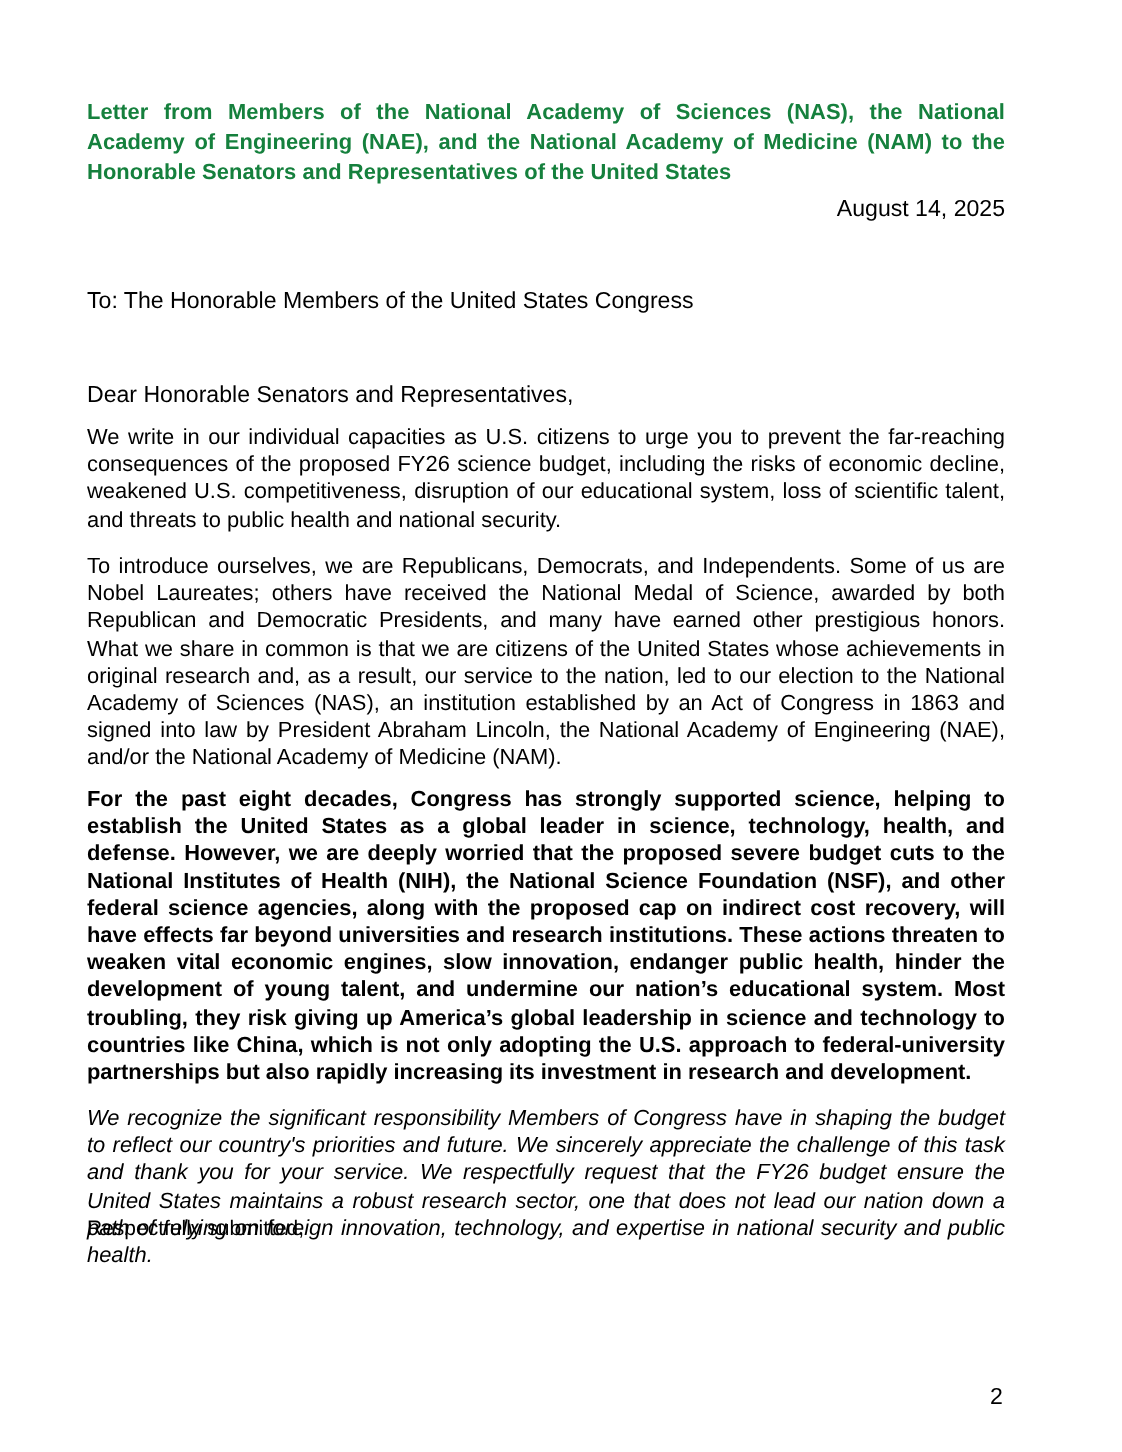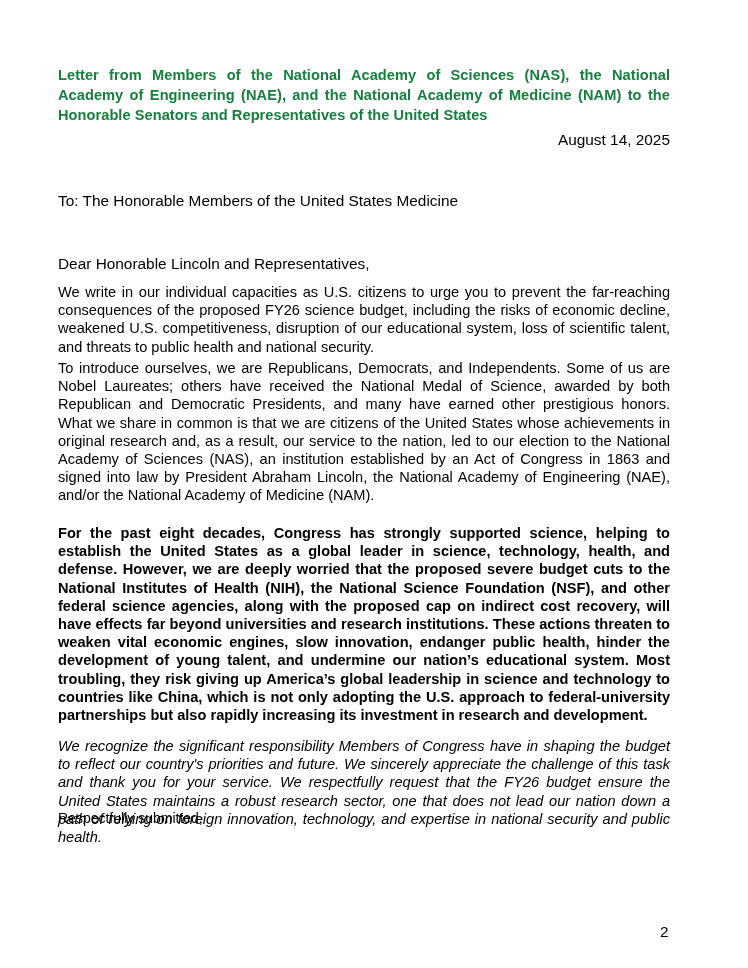--- a/index.html
+++ b/index.html
@@ -59,21 +59,21 @@
     .para {
       position: absolute;
       left: 0;
       width: 612px;
       font-size: 14.6px;
       line-height: 18.2px;
       text-align: justify;
       margin: 0;
     }
     #p1 { top: 283px; }
-    #p2 { top: 359px; }
+    #p2 { top: 369px; }
     #p3 { top: 524px; font-weight: bold; }
     #p4 { top: 737px; font-style: italic; }
     .closing {
       position: absolute;
       top: 808px;
       left: 0;
       font-size: 14px;
       line-height: 20px;
     }
     .page-number {
@@ -83,21 +83,21 @@
       font-size: 15.4px;
       line-height: 20px;
     }
   </style>
 </head>
 <body>
 
 <div class="page">
   <div class="title">Letter from Members of the National Academy of Sciences (NAS), the National Academy of Engineering (NAE), and the National Academy of Medicine (NAM) to the Honorable Senators and Representatives of the United States</div>
   <div class="date">August 14, 2025</div>
-  <div class="to-line">To: The Honorable Members of the United States Medicine</div>
-  <div class="salutation">Dear Honorable Lincoln and Representatives,</div>
+  <div class="to-line">To: The Honorable Members of the United States Congress</div>
+  <div class="salutation">Dear Honorable Senators and Representatives,</div>
   <p class="para" id="p1">We write in our individual capacities as U.S. citizens to urge you to prevent the far-reaching consequences of the proposed FY26 science budget, including the risks of economic decline, weakened U.S. competitiveness, disruption of our educational system, loss of scientific talent, and threats to public health and national security.</p>
   <p class="para" id="p2">To introduce ourselves, we are Republicans, Democrats, and Independents. Some of us are Nobel Laureates; others have received the National Medal of Science, awarded by both Republican and Democratic Presidents, and many have earned other prestigious honors. What we share in common is that we are citizens of the United States whose achievements in original research and, as a result, our service to the nation, led to our election to the National Academy of Sciences (NAS), an institution established by an Act of Congress in 1863 and signed into law by President Abraham Lincoln, the National Academy of Engineering (NAE), and/or the National Academy of Medicine (NAM).</p>
   <p class="para" id="p3">For the past eight decades, Congress has strongly supported science, helping to establish the United States as a global leader in science, technology, health, and defense. However, we are deeply worried that the proposed severe budget cuts to the National Institutes of Health (NIH), the National Science Foundation (NSF), and other federal science agencies, along with the proposed cap on indirect cost recovery, will have effects far beyond universities and research institutions. These actions threaten to weaken vital economic engines, slow innovation, endanger public health, hinder the development of young talent, and undermine our nation’s educational system. Most troubling, they risk giving up America’s global leadership in science and technology to countries like China, which is not only adopting the U.S. approach to federal-university partnerships but also rapidly increasing its investment in research and development.</p>
   <p class="para" id="p4">We recognize the significant responsibility Members of Congress have in shaping the budget to reflect our country's priorities and future. We sincerely appreciate the challenge of this task and thank you for your service. We respectfully request that the FY26 budget ensure the United States maintains a robust research sector, one that does not lead our nation down a path of relying on foreign innovation, technology, and expertise in national security and public health.</p>
   <div class="closing">Respectfully submitted,</div>
 </div>
 <div class="page-number">2</div>
 
 </body></html>

